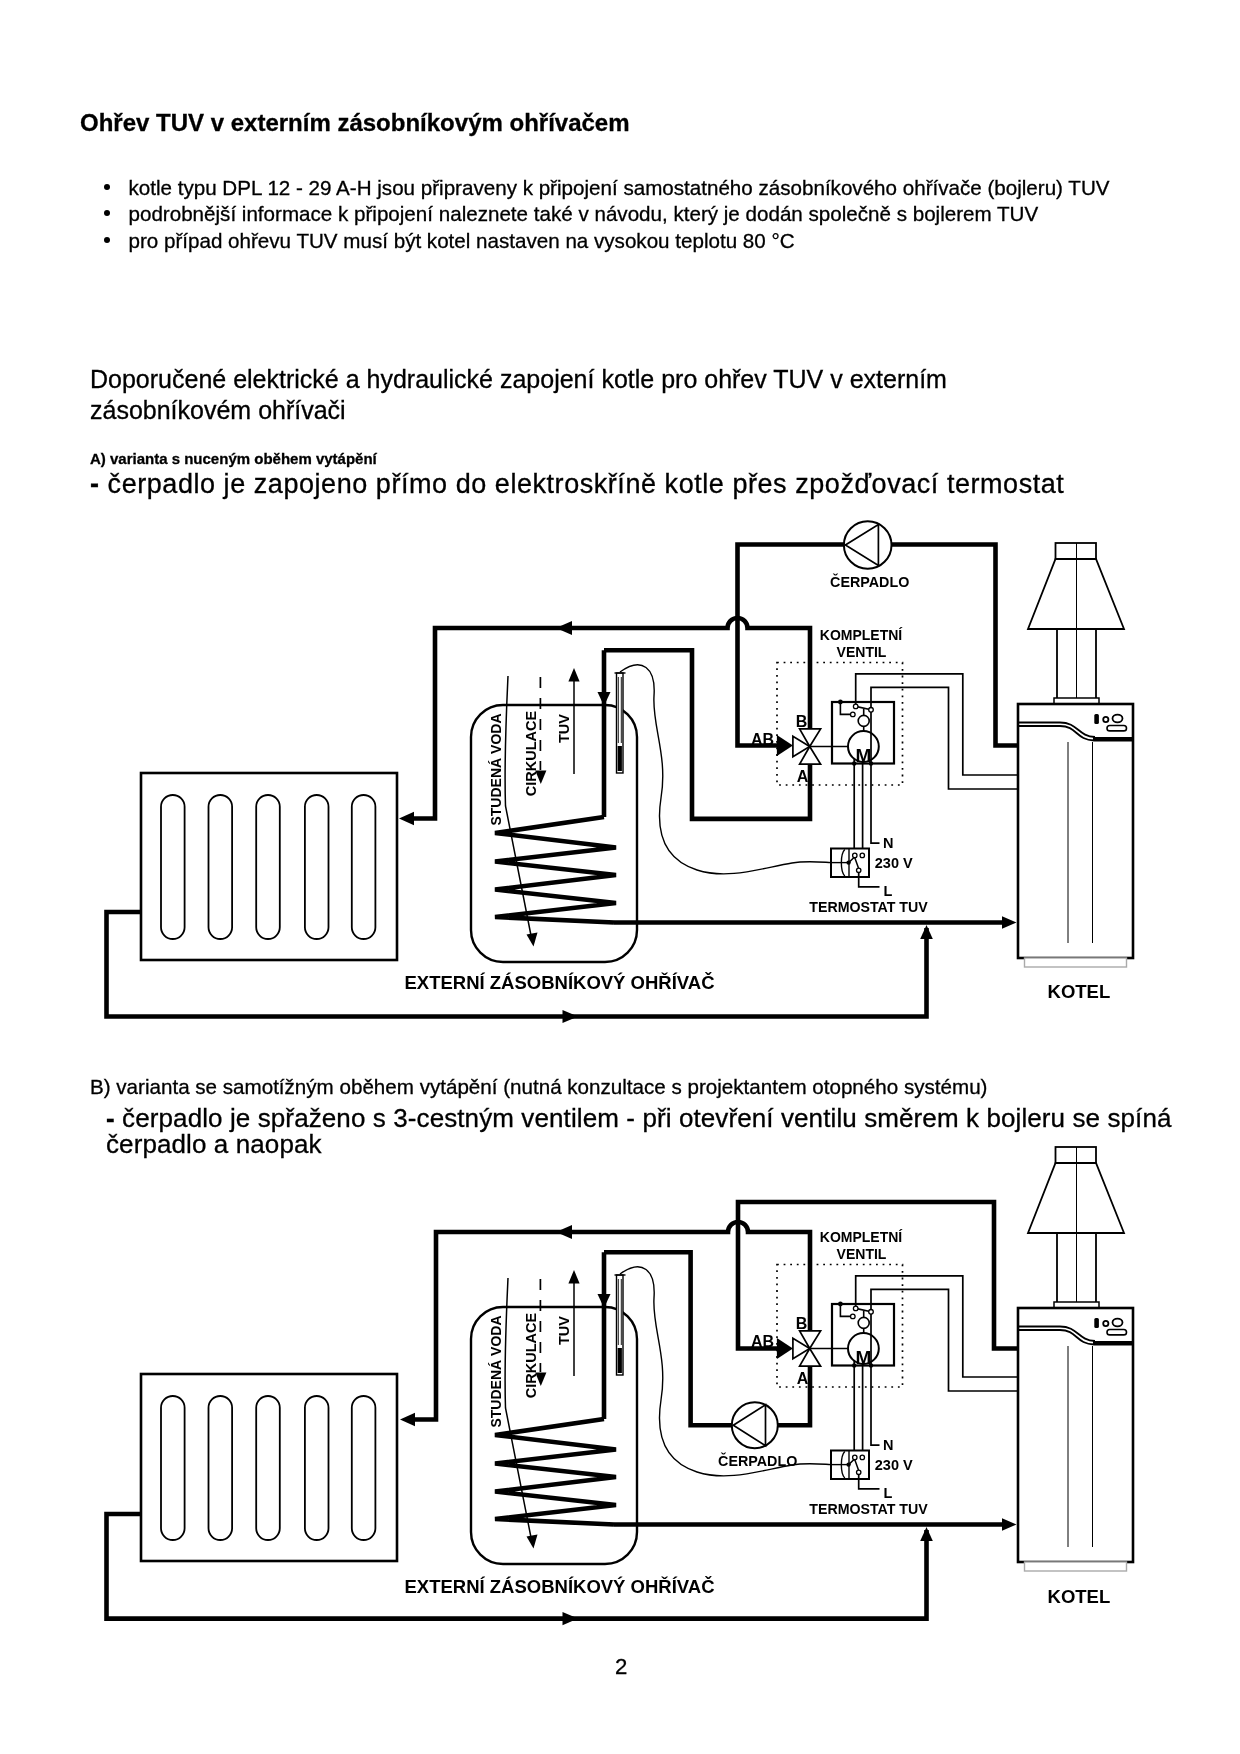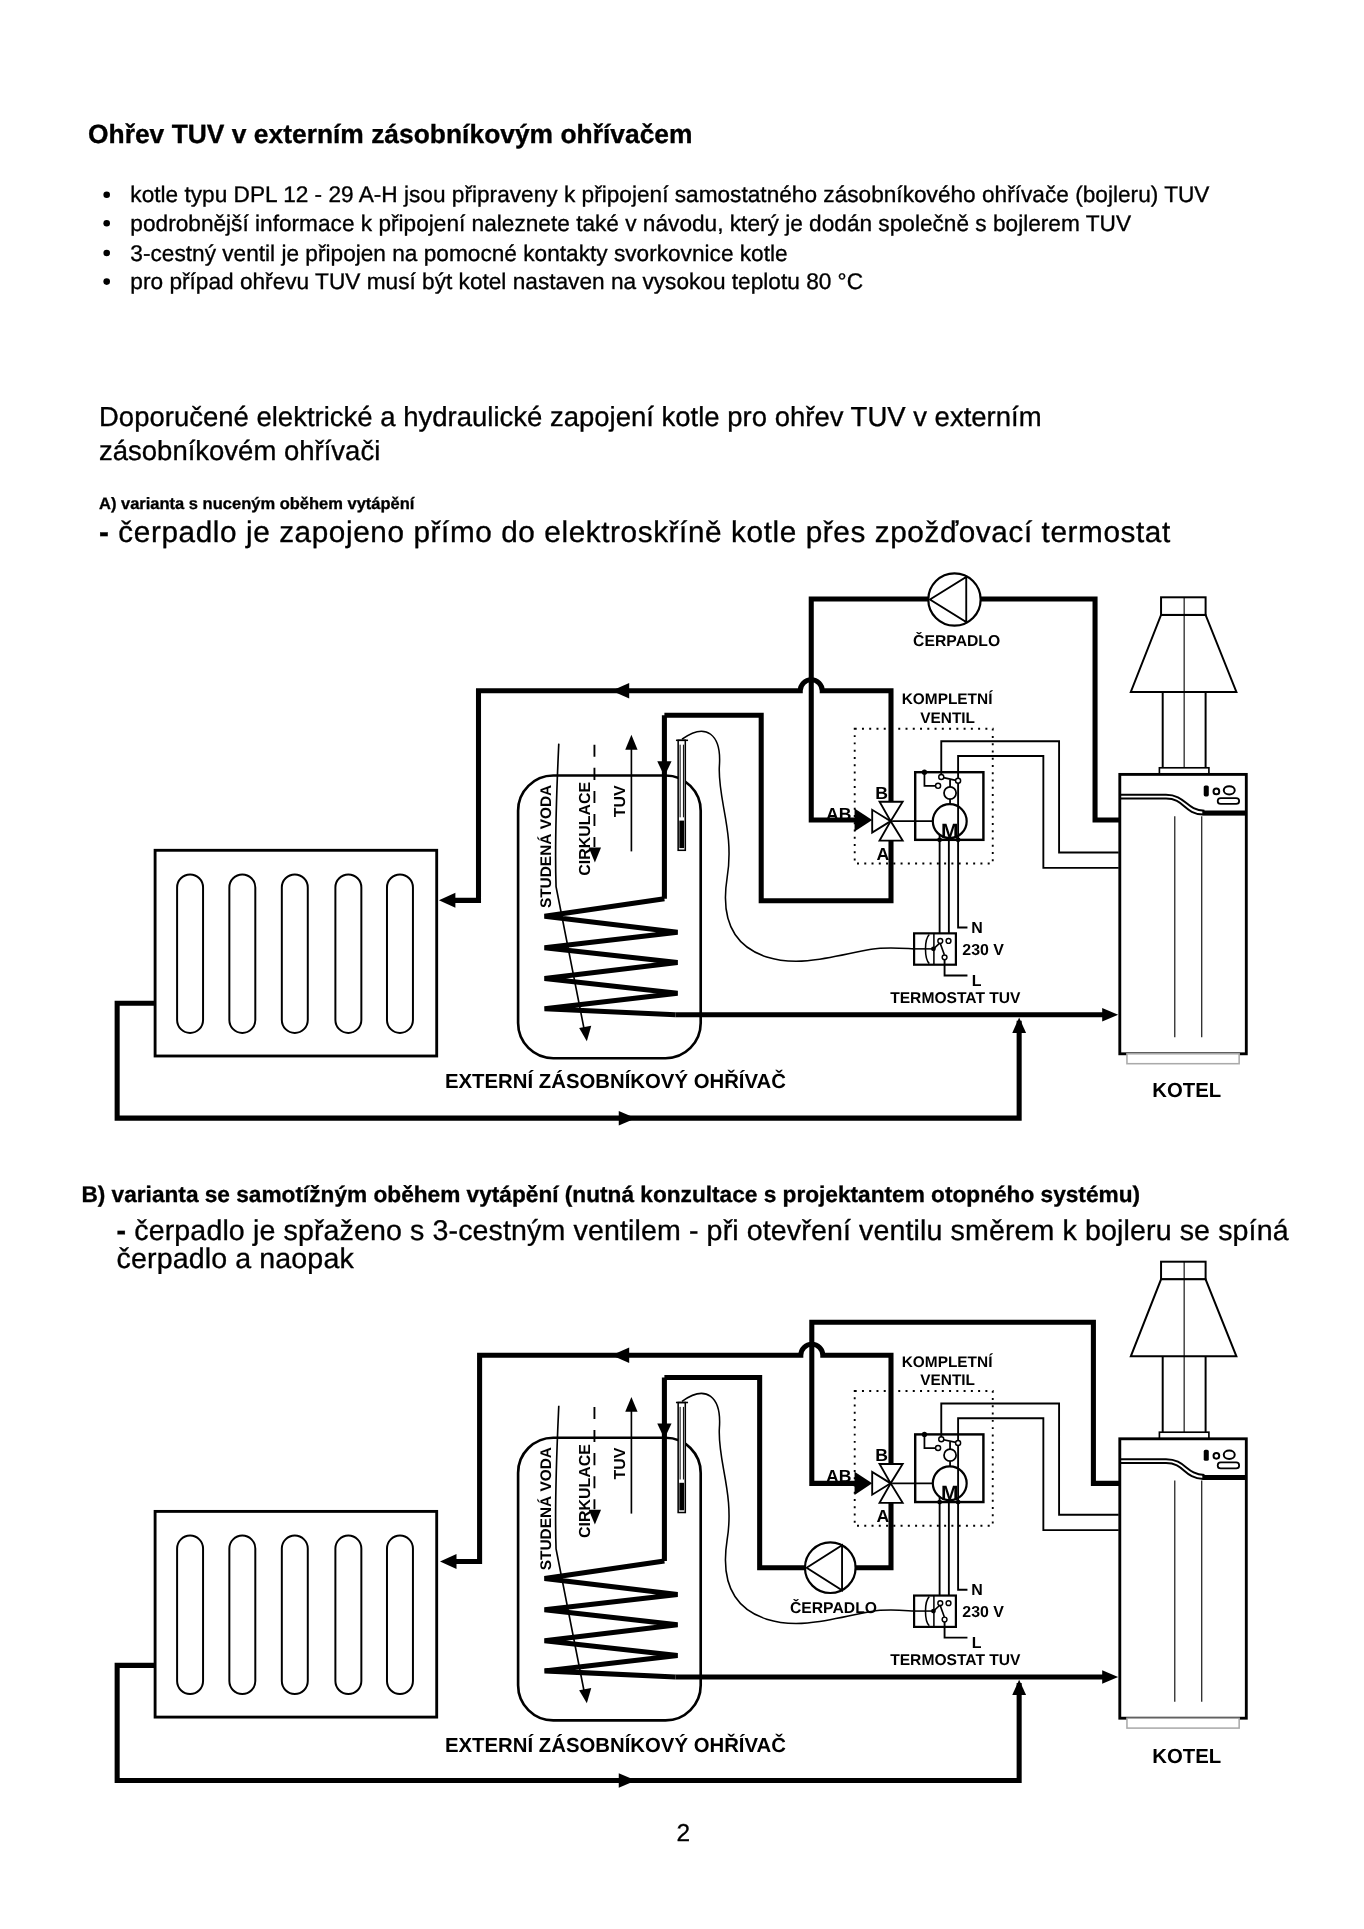--- a/index.html
+++ b/index.html
@@ -1,33 +1,32 @@
 <!DOCTYPE html>
 <html><head><meta charset="utf-8"><style>
 html,body{margin:0;padding:0;background:#fff}
 body{width:1240px;height:1754px;position:relative;font-family:"Liberation Sans",sans-serif;color:#000;
 -webkit-font-smoothing:antialiased;-webkit-text-stroke:0.3px #000}
 .abs{position:absolute;line-height:1}
-ul{margin:0;padding:0;list-style:none}
+ul{margin:10px;padding:0;list-style:none}
 li{position:relative;padding-left:28.5px}
 li::before{content:"";position:absolute;left:4px;top:9px;width:6px;height:6px;border-radius:50%;background:#000}
 </style></head><body>
 <div class="abs" style="left:80px;top:110.7px;font-size:24px;font-weight:bold">Ohřev TUV v externím zásobníkovým ohřívačem</div>
 <div class="abs" style="left:90px;top:164.8px;font-size:20.6px;line-height:26.5px;width:1060px">
 <ul>
 <li>kotle typu DPL 12 - 29 A-H jsou připraveny k připojení samostatného zásobníkového ohřívače (bojleru) TUV</li>
 <li>podrobnější informace k připojení naleznete také v návodu, který je dodán společně s bojlerem TUV</li>
-<li>3-cestný ventil je připojen na pomocné kontakty svorkovnice kotle</li>
 <li>pro případ ohřevu TUV musí být kotel nastaven na vysokou teplotu 80 °C</li>
 </ul>
   </div>
 <div class="abs" style="left:90px;top:363.8px;font-size:25px;font-weight:normal;line-height:31px;width:1000px">Doporučené elektrické a hydraulické zapojení kotle pro ohřev TUV v externím zásobníkovém ohřívači</div>
 <div class="abs" style="left:90px;top:451.4px;font-size:15px;font-weight:bold">A) varianta s nuceným oběhem vytápění</div>
 <div class="abs" style="left:90px;top:470.9px;font-size:27px;letter-spacing:0.55px"><b>-</b> čerpadlo je zapojeno přímo do elektroskříně kotle přes zpožďovací termostat</div>
-<div class="abs" style="left:74px;top:1077.2px;font-size:20.6px;font-weight:bold">B) varianta se samotížným oběhem vytápění (nutná konzultace s projektantem otopného systému)</div>
+<div class="abs" style="left:90px;top:1077.2px;font-size:20.6px;font-weight:normal">B) varianta se samotížným oběhem vytápění (nutná konzultace s projektantem otopného systému)</div>
 <div class="abs" style="left:106px;top:1104.9px;font-size:26px;letter-spacing:0.1px"><b>-</b> čerpadlo je spřaženo s 3-cestným ventilem - při otevření ventilu směrem k bojleru se spíná čerpadlo a naopak</div>
 <div class="abs" style="left:615px;top:1655.9px;font-size:22.2px">2</div>
 <svg width="1240" height="1754" viewBox="0 0 1240 1754" style="position:absolute;left:0;top:0" font-family="Liberation Sans, sans-serif">
     <rect x="141" y="773" width="256" height="187" fill="#fff" stroke="#000" stroke-width="2.6"></rect>
     <rect x="161.0" y="795" width="23.6" height="144" rx="11.8" ry="11.8" fill="#fff" stroke="#000" stroke-width="1.8"></rect>
     <rect x="208.5" y="795" width="23.6" height="144" rx="11.8" ry="11.8" fill="#fff" stroke="#000" stroke-width="1.8"></rect>
     <rect x="256.2" y="795" width="23.6" height="144" rx="11.8" ry="11.8" fill="#fff" stroke="#000" stroke-width="1.8"></rect>
     <rect x="304.9" y="795" width="23.6" height="144" rx="11.8" ry="11.8" fill="#fff" stroke="#000" stroke-width="1.8"></rect>
     <rect x="351.8" y="795" width="23.6" height="144" rx="11.8" ry="11.8" fill="#fff" stroke="#000" stroke-width="1.8"></rect>
     <path d="M 1018,745.5 H 995.5 V 544.5 H 737.5 V 745.5 H 780" fill="none" stroke="#000" stroke-width="4.6"></path>

